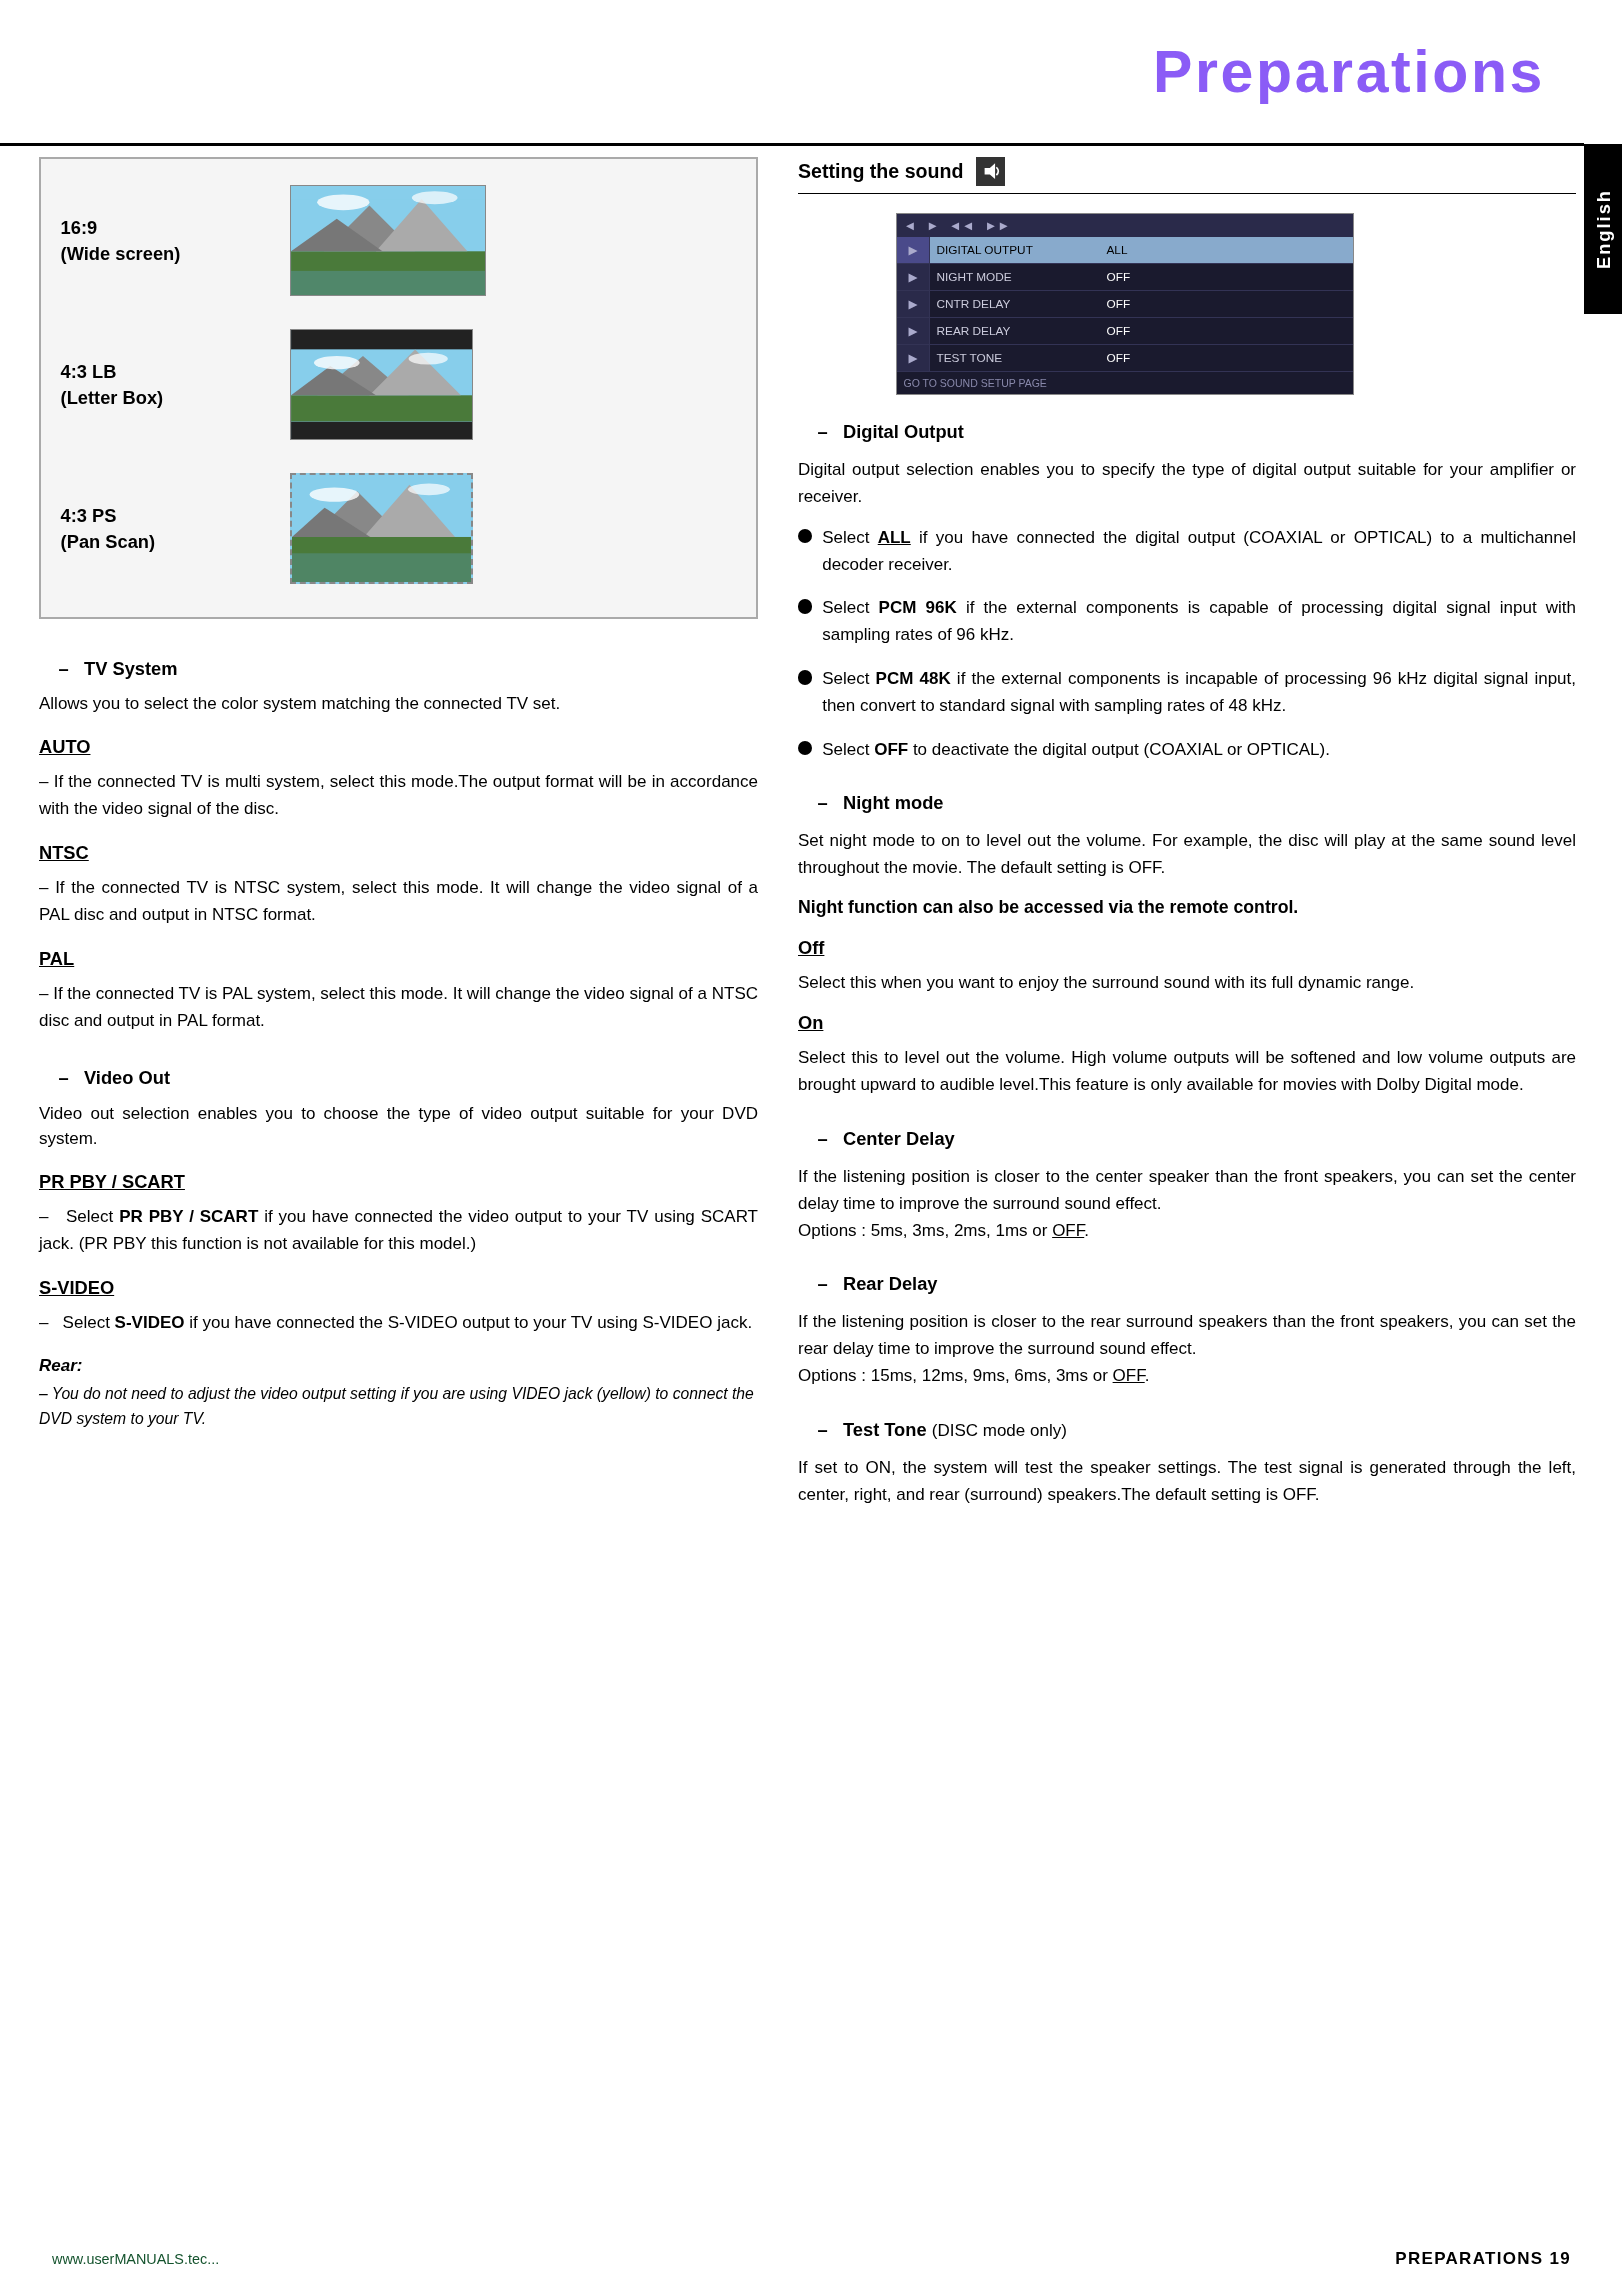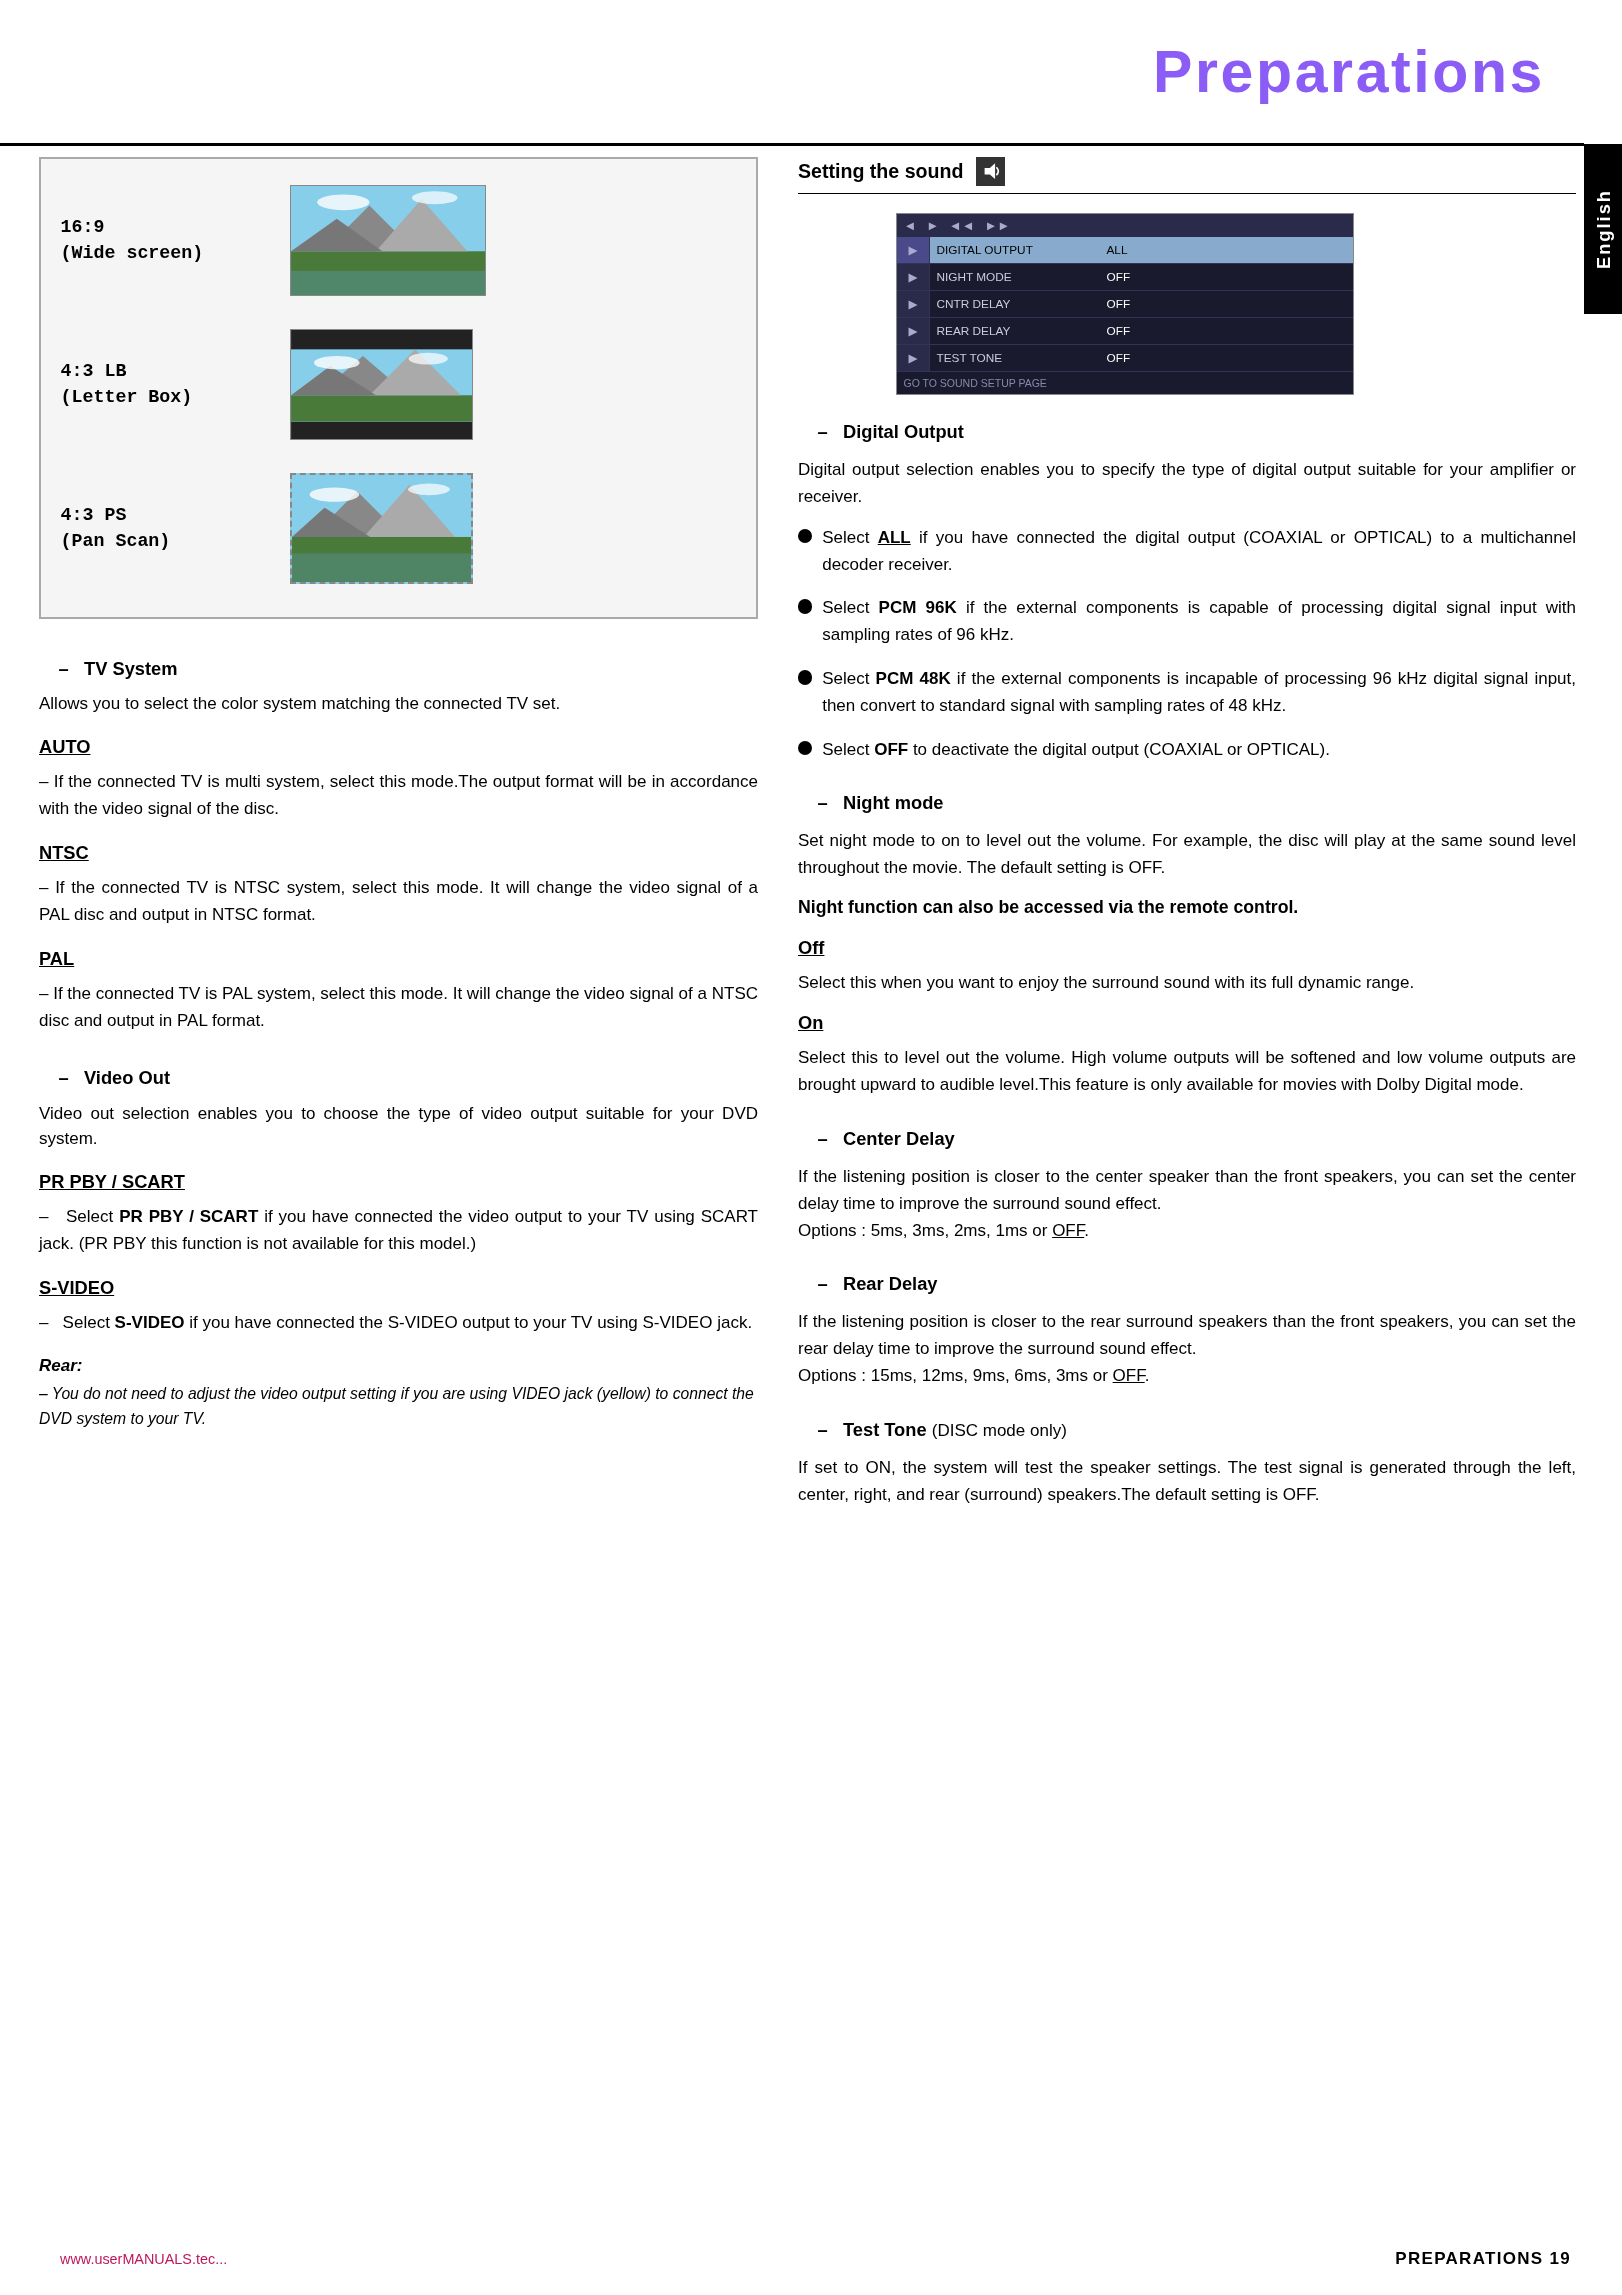--- a/index.html
+++ b/index.html
@@ -81,21 +81,20 @@
       border: 2px solid #aaaaaa;
       background: #f5f5f5;
       padding: 26px 19.6px;
       margin-bottom: 39px;
     }
 
     .aspect-item {
       display: flex;
       align-items: center;
       margin-bottom: 33px;
-      font-family: Liberation Mono, monospace;
     }
 
     .aspect-item:last-child {
       margin-bottom: 6.5px;
     }
 
     .aspect-label {
       width: 229px;
       font-size: 18.3px;
       font-weight: bold;
@@ -323,23 +322,22 @@
       left: 0;
       right: 0;
       display: flex;
       justify-content: space-between;
       align-items: center;
       padding: 0 52px;
       font-size: 15.7px;
     }
 
     .footer-url {
-      color: #be185d;
+      color: #14532d;
       font-size: 14.4px;
-      margin-left: 8px;
     }
 
     .footer-page {
       font-size: 17px;
       font-weight: bold;
       letter-spacing: 1.3px;
       margin-left: 12px;
     }
 
     .note-text {

